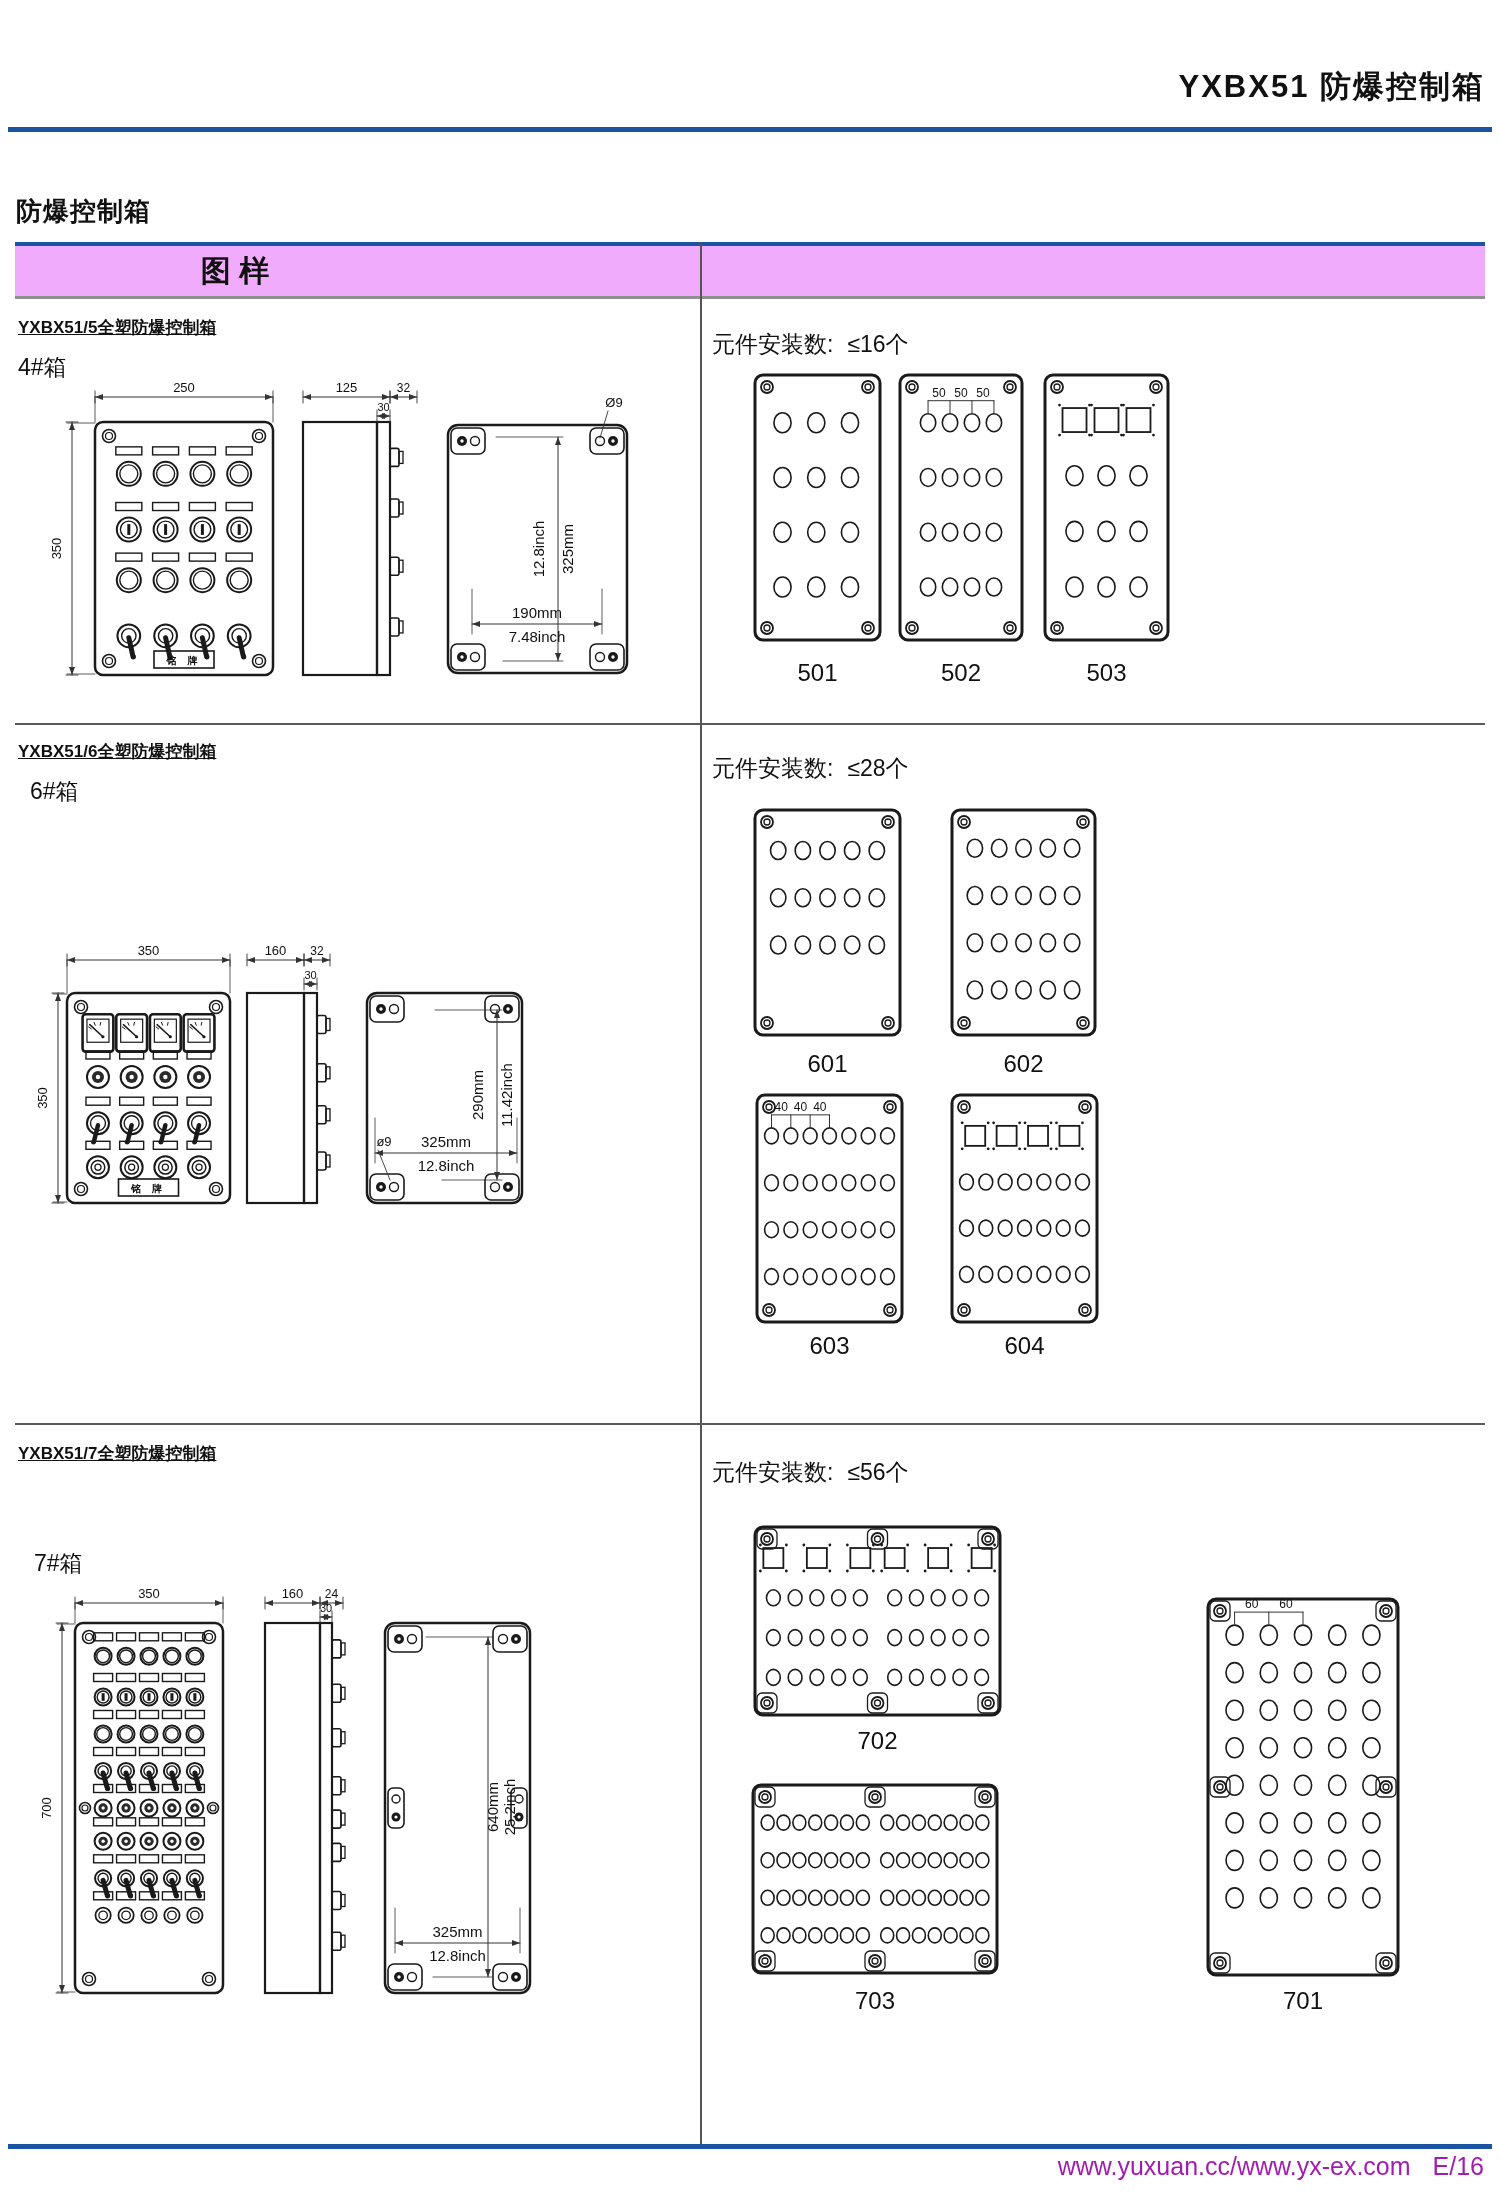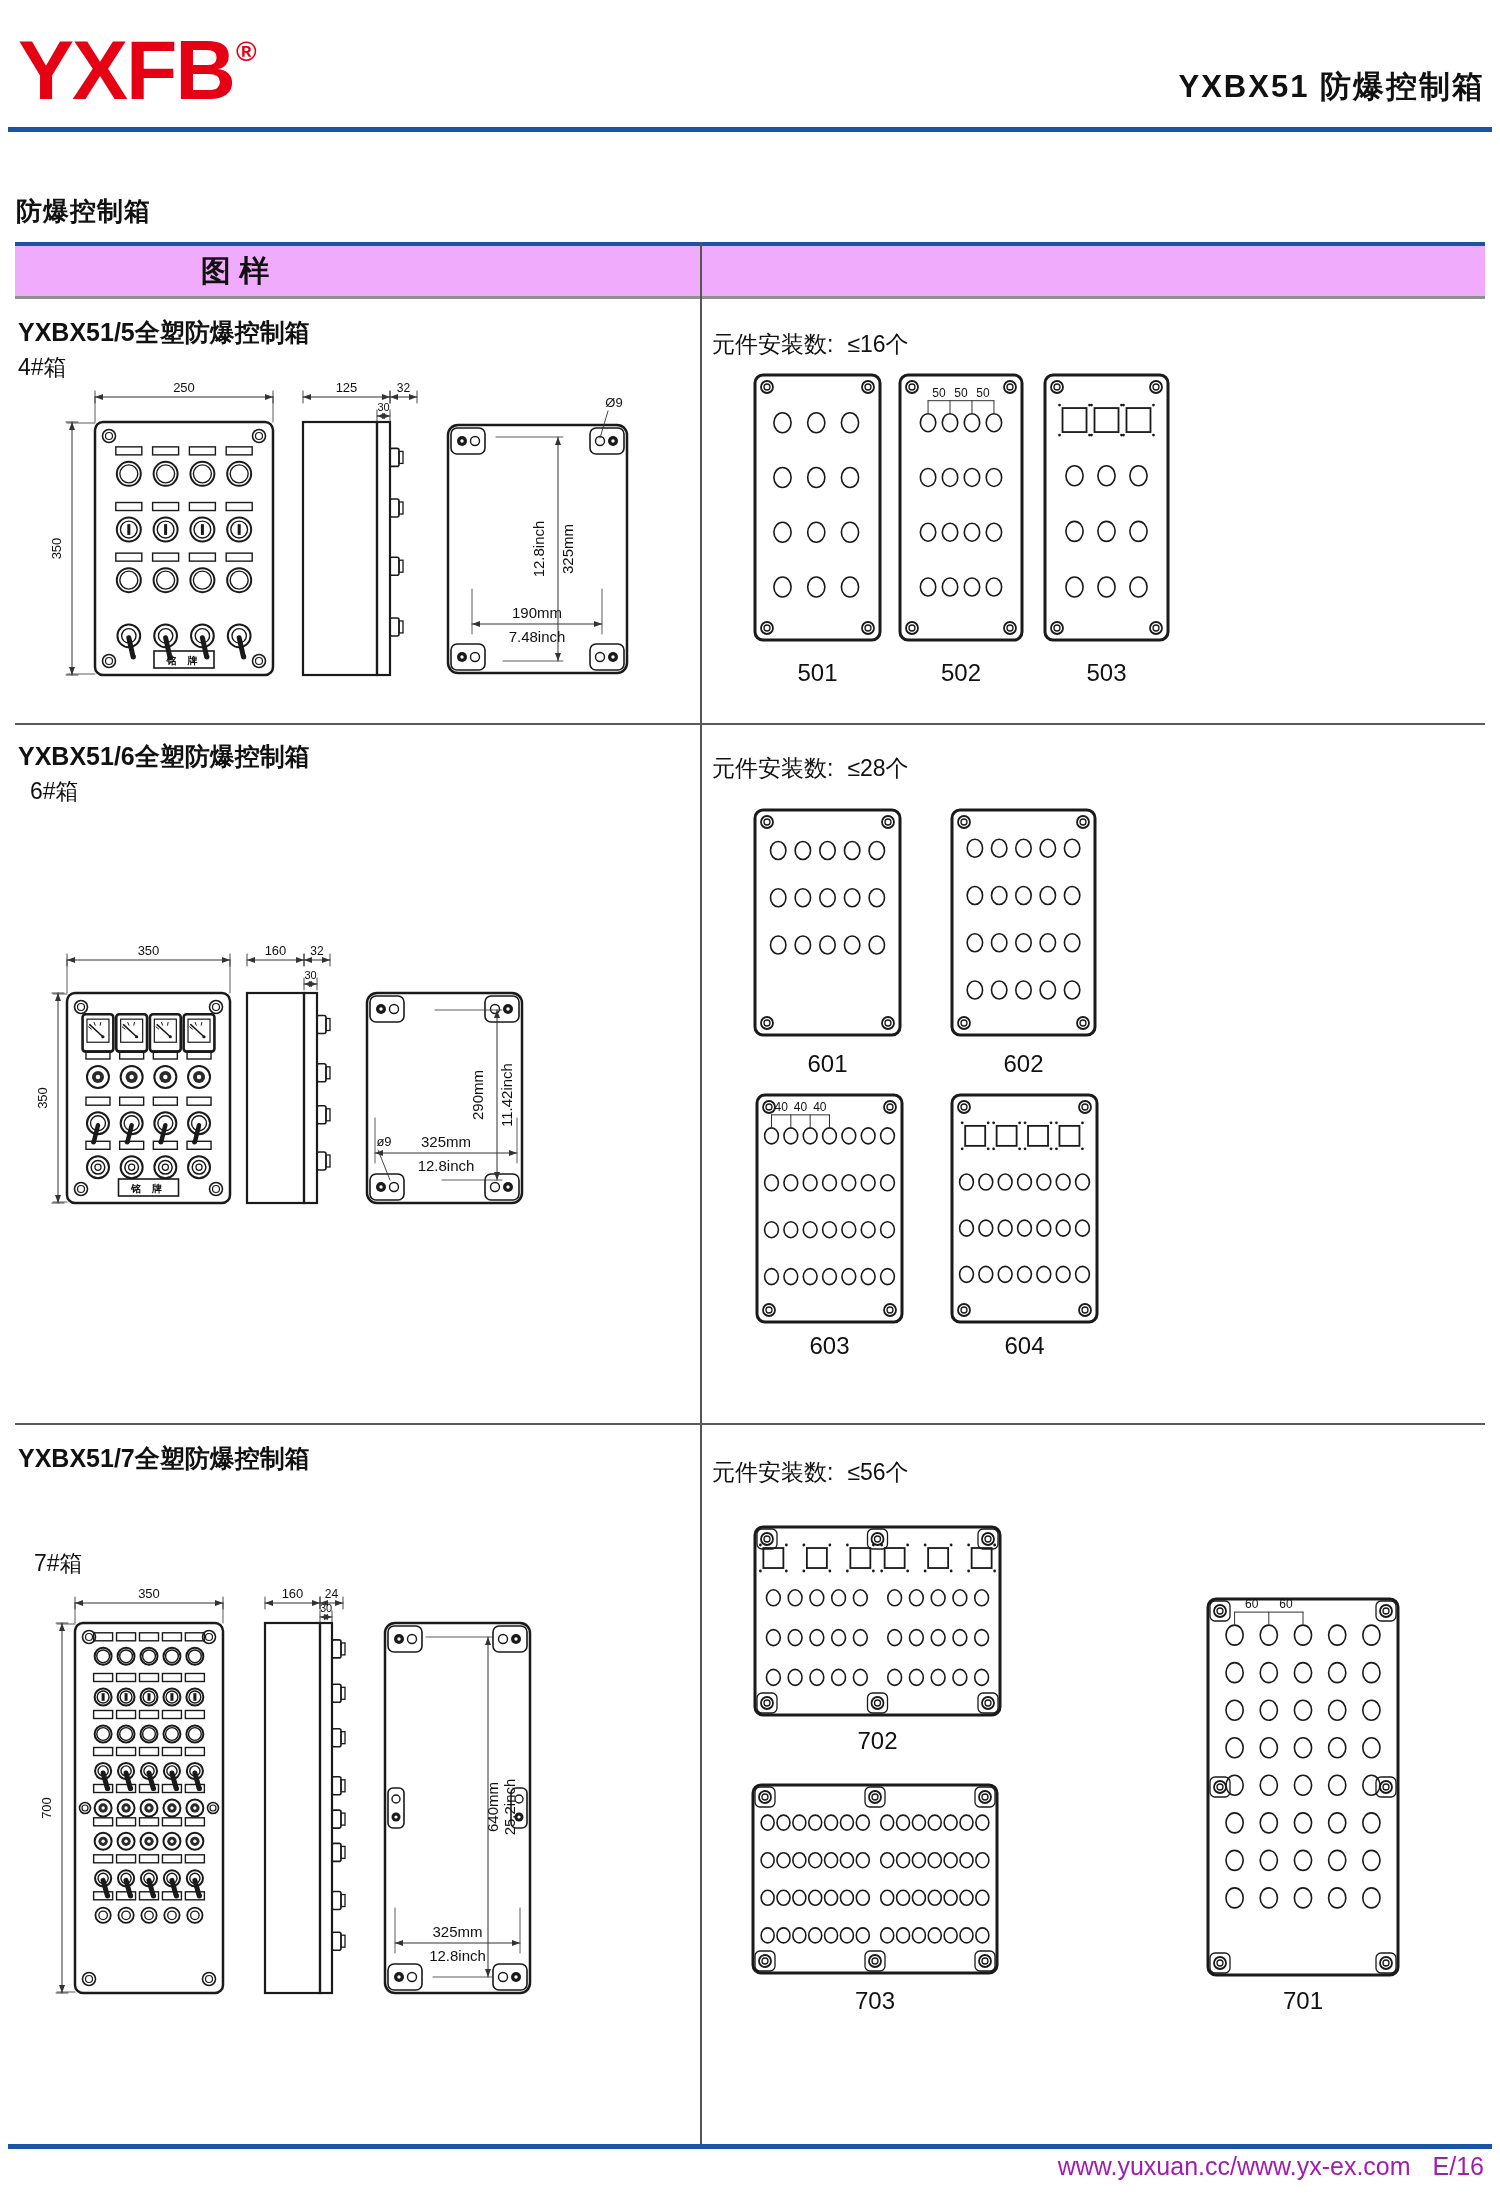--- a/index.html
+++ b/index.html
@@ -17,42 +17,39 @@
   .tbl-top{left:15px;top:242px;width:1470px;height:4px;background:#1a55a4;}
   .tbl-head{left:15px;top:246px;width:1470px;height:50px;background:#f0abfc;}
   .th{position:absolute;top:0;height:50px;line-height:50px;font-size:30px;font-weight:bold;text-align:center;}
   .th1{left:0;width:440px;}
   .th2{left:690px;width:790px;}
   .tbl-head-bottom{left:15px;top:296px;width:1470px;height:3px;background:#8f8f8f;}
   .tbl-divider{left:700px;top:242px;width:2px;height:1902px;background:#555;}
   .row-border{left:15px;width:1470px;height:2px;background:#5a5a5a;}
   .rb1{top:723px;}
   .rb2{top:1423px;}
-  .model-title{left:18px;font-size:25px;font-weight:bold;}
+  .model-title{left:18px;font-size:17px;font-weight:bold;text-decoration:underline;}
   .mt1{top:316px;} .mt2{top:740px;} .mt3{top:1442px;}
   .box-no{left:18px;font-size:23px;}
   .bn1{top:352px;} .bn2{top:776px;margin-left:12px;} .bn3{top:1548px;margin-left:16px;}
   .capacity{left:712px;font-size:23px;margin-top:9px;}
   .cap1{top:320px;} .cap2{top:744px;} .cap3{top:1448px;}
   .capv{margin-left:14px;}
   .row-canvas{position:absolute;left:0;width:1500px;}
   .rc1{top:300px;height:423px;}
   .rc2{top:723px;height:700px;}
   .rc3{top:1423px;height:721px;}
   .footer{right:16px;top:2152px;font-size:25px;color:#a21caf;}
   .footer .pg{margin-left:22px;}
 </style>
 </head>
 <body>
 
 <div class="page">
 
-  <div class="abs logo">
-    <span class="logo-text">YXFB</span><span class="reg">®</span>
-  </div>
   <div class="abs doc-title">YXBX51 防爆控制箱</div>
   <div class="abs header-rule"></div>
 
   <div class="abs section-title">防爆控制箱</div>
 
   <div class="abs tbl-top"></div>
   <div class="abs tbl-head">
     <span class="th th1">图 样</span>
   </div>
   <div class="abs tbl-head-bottom"></div>

